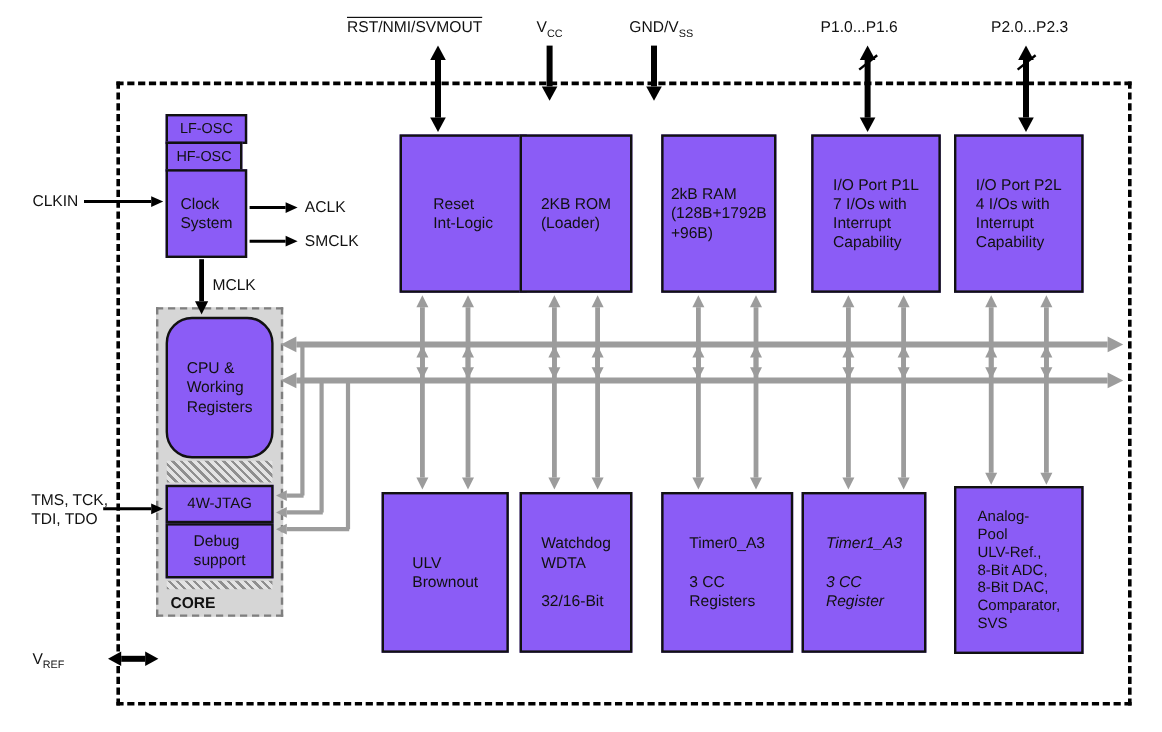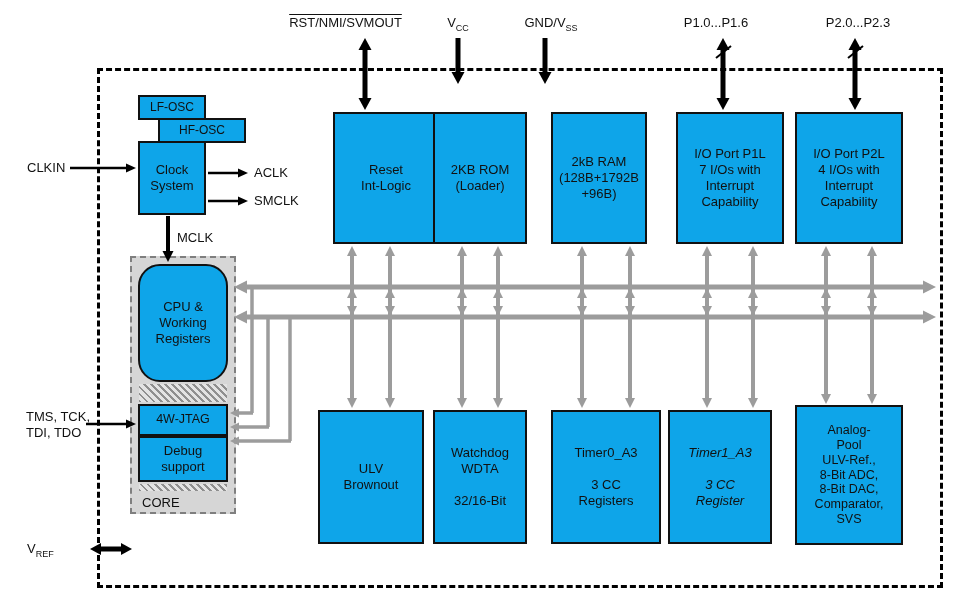--- a/index.html
+++ b/index.html
@@ -1,31 +1,31 @@
 <!DOCTYPE html>
 <html><head>
 <meta charset="utf-8">
 <style>
   * { margin:0; padding:0; box-sizing:border-box; }
   body { background:#fff; }
   .stage { position:relative; width:968px; height:610px; background:#fff;
            font-family:"Liberation Sans", sans-serif; color:#111; overflow:hidden; }
   .abs { position:absolute; }
   .outer { left:97px; top:68px; width:846px; height:520px; border:3px dashed #000; }
-  .blk { background:#0ea5e9; border:2px solid #111; display:flex; align-items:center;
-         justify-content:center; text-align:center; white-space:pre-line;
+  .blk { background:#8b5cf6; border:2px solid #111; display:flex; align-items:center;
+         justify-content:center; white-space:pre-line;
          font-size:13px; line-height:1.22; }
   .core { left:130px; top:256px; width:106px; height:258px; background:#d6d6d6;
           border:2px dashed #7f7f7f; }
   .hatch { background:repeating-linear-gradient(45deg,#8f8f8f 0 2px,#e3e3e3 2px 5px); }
   .lbl { font-size:13px; white-space:pre-line; line-height:1.2; }
   .pin { font-size:13px; text-align:center; white-space:nowrap; }
   .ol { text-decoration:overline; }
   sub { font-size:9px; }
-  .core-label { font-weight:normal; }
+  .core-label { font-weight:bold; }
   #wires { left:0; top:0; pointer-events:none; }
 </style>
 </head>
 <body>
 
 <div class="stage">
 
   <div class="abs outer"></div>
 
   <div class="abs pin ol" style="left:268px;top:15px;width:155px;">RST/NMI/SVMOUT</div>
@@ -36,21 +36,21 @@
 
   <div class="abs lbl" style="left:27px;top:160px;">CLKIN</div>
   <div class="abs lbl" style="left:254px;top:165px;">ACLK</div>
   <div class="abs lbl" style="left:254px;top:193px;">SMCLK</div>
   <div class="abs lbl" style="left:177px;top:230px;">MCLK</div>
   <div class="abs lbl" style="left:26px;top:409px;">TMS, TCK,
 TDI, TDO</div>
   <div class="abs lbl" style="left:27px;top:541px;"><span>V</span><sub>REF</sub></div>
 
   <div class="abs blk" style="left:138px;top:95px;width:68px;height:25px;font-size:12px;">LF-OSC</div>
-  <div class="abs blk" style="left:138px;top:118px;width:88px;height:25px;font-size:12px;margin-left:20px;">HF-OSC</div>
+  <div class="abs blk" style="left:138px;top:118px;width:64px;height:25px;font-size:12px;">HF-OSC</div>
   <div class="abs blk" style="left:138px;top:141px;width:68px;height:74px;">Clock
 System</div>
 
   <div class="abs core"></div>
   <div class="abs blk" style="left:138px;top:264px;width:90px;height:118px;border-radius:22px;">CPU &amp;
 Working
 Registers</div>
   <div class="abs hatch" style="left:139px;top:384px;width:88px;height:18px;"></div>
   <div class="abs blk" style="left:138px;top:404px;width:90px;height:32px;font-size:12.5px;">4W-JTAG</div>
   <div class="abs blk" style="left:138px;top:436px;width:90px;height:46px;">Debug

